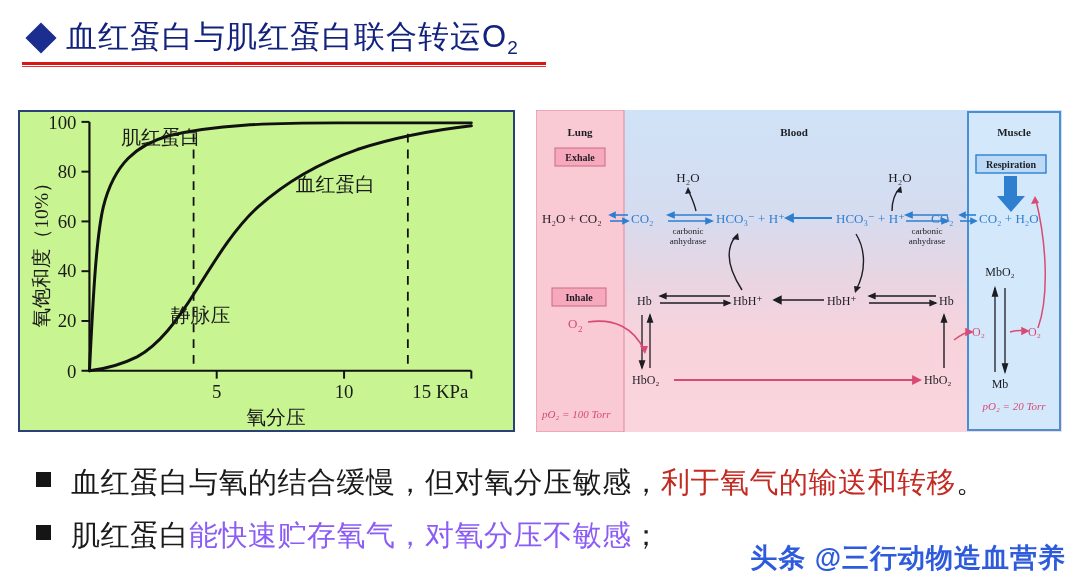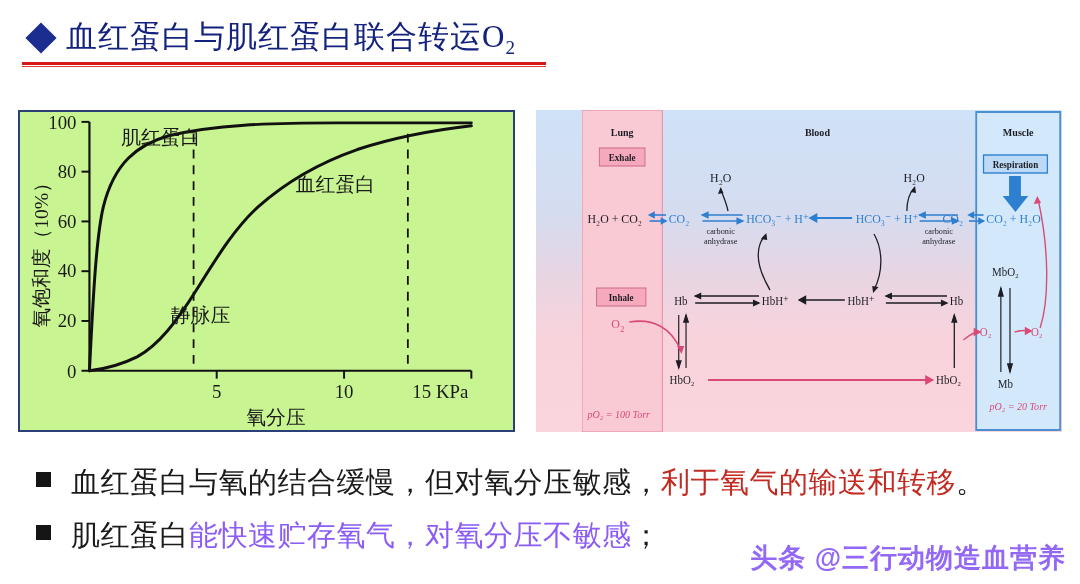--- a/index.html
+++ b/index.html
@@ -16,21 +16,21 @@
     position: absolute; left: 30px; top: 16px;
     display: flex; align-items: center; gap: 14px;
   }
   .diamond {
     width: 22px; height: 22px; background: #1b2d8f;
     transform: rotate(45deg); flex: 0 0 auto;
   }
   .title-text {
     font-size: 31px; color: #13227d; font-weight: 500;
     letter-spacing: 1px; white-space: nowrap;
-    font-family: Liberation Serif, serif;
+    font-family: Liberation Sans, sans-serif;
   }
   .title-text .sub { font-size: 19px; vertical-align: sub; }
   .title-rule {
     position: absolute; left: 22px; top: 62px;
     width: 524px; height: 3px; background: #d81717;
   }
   .title-rule2 {
     position: absolute; left: 22px; top: 66px;
     width: 524px; height: 1px; background: #e23a3a;
   }
@@ -43,21 +43,20 @@
   }
   .chart-svg { display: block; width: 100%; height: 100%; }
   .cn-lbl { font-family: "Liberation Serif", "DejaVu Serif", serif; fill: #1a1a1a; }
 
   
   .bio-box {
     position: absolute; left: 536px; top: 110px;
     width: 526px; height: 322px;
     background: linear-gradient(to bottom, #cfe2f7 0%, #d5dcf0 32%, #e8d5e2 52%, #f9d3dc 72%, #fbd5dd 100%);
     overflow: hidden;
-    padding-left: 46px;
   }
   .bio-svg { display: block; width: 100%; height: 100%; }
   .sci { font-family: "Liberation Serif", "DejaVu Serif", serif; }
   .blk { fill: #1d1d24; }
   .blu { fill: #2f7fd0; }
   .pnk { fill: #d94a74; }
 
   
   .bullets { position: absolute; left: 36px; top: 462px; width: 1020px; }
   .bullet { display: flex; align-items: flex-start; gap: 20px; margin-bottom: 12px; }
@@ -66,21 +65,21 @@
     font-size: 29px; line-height: 1.4; color: #1a1a1a;
     font-family: "Liberation Serif", "DejaVu Serif", serif;
     letter-spacing: 0.5px; white-space: nowrap;
   }
   .btext .red { color: #c22a22; }
   .btext .blue { color: #8b5cf6; }
 
   
   .watermark {
     position: absolute; right: 14px; bottom: 8px;
-    font-size: 27px; color: #8b5cf6; font-weight: bold;
+    font-size: 27px; color: #1d4ed8; font-weight: bold;
     font-family: "Liberation Sans", "DejaVu Sans", sans-serif;
     letter-spacing: 1px; opacity: 0.92; white-space: nowrap;
   }
 </style>
 </head>
 <body>
 
 <div class="slide">
 
   <div class="title-row">

